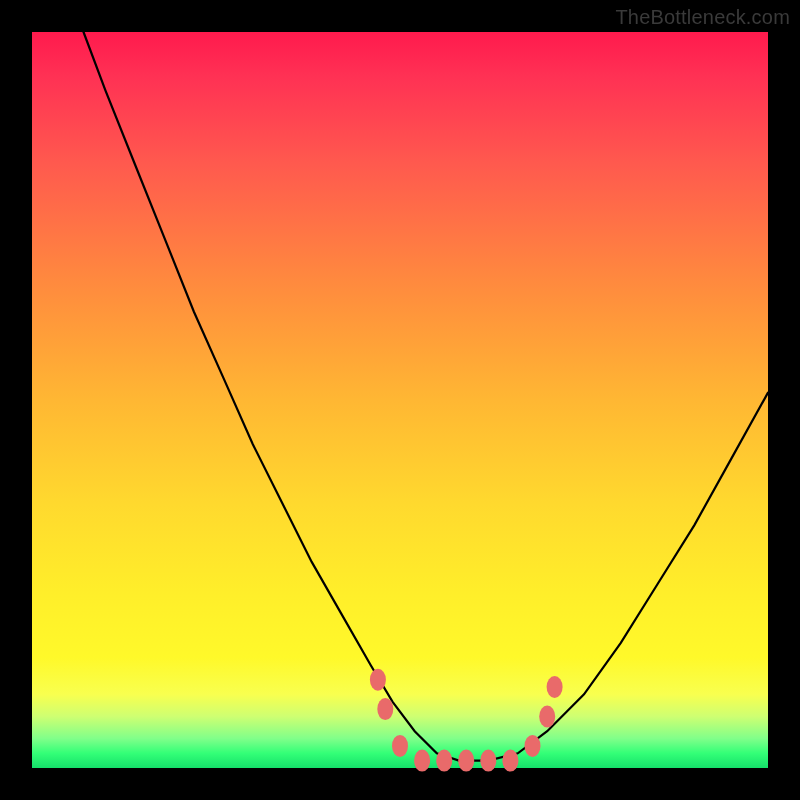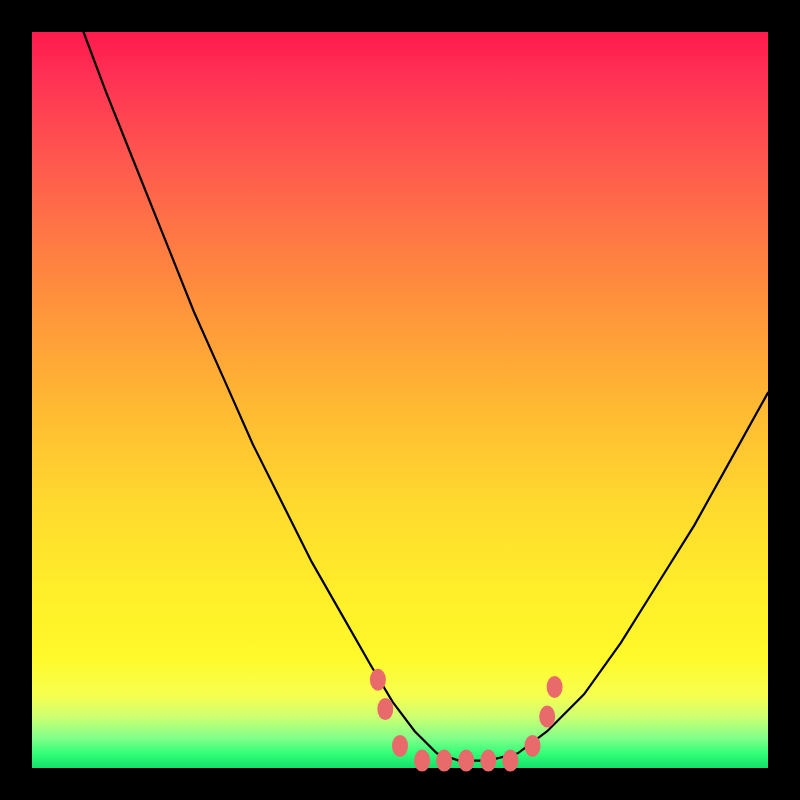--- a/index.html
+++ b/index.html
@@ -56,20 +56,21 @@
     top: 0;
     width: 736px;
     height: 736px;
     overflow: visible;
   }
 </style>
 </head>
 <body>
 
 <div class="frame">
+  <div class="watermark">TheBottleneck.com</div>
 
   <div class="plot-area">
     <svg class="curve" viewBox="0 0 736 736">
       <path id="curve-path" fill="none" stroke="#000000" stroke-width="2.2" stroke-linecap="round" d="M51.5 0.0 L73.6 58.9 L103.0 132.5 L132.5 206.1 L161.9 279.7 L191.4 345.9 L220.8 412.2 L250.2 471.0 L279.7 529.9 L309.1 581.4 L338.6 633.0 L360.6 669.8 L382.7 699.2 L404.8 721.3 L426.9 728.6 L456.3 728.6 L485.8 721.3 L515.2 699.2 L552.0 662.4 L588.8 610.9 L625.6 552.0 L662.4 493.1 L699.2 426.9 L736.0 360.6"></path>
       <g id="markers">
           <ellipse cx="345.9" cy="647.7" rx="8" ry="11" fill="#e96a6a" stroke="#c24848" stroke-width="0"></ellipse>
           <ellipse cx="353.3" cy="677.1" rx="8" ry="11" fill="#e96a6a" stroke="#c24848" stroke-width="0"></ellipse>
           <ellipse cx="368.0" cy="713.9" rx="8" ry="11" fill="#e96a6a" stroke="#c24848" stroke-width="0"></ellipse>
           <ellipse cx="390.1" cy="728.6" rx="8" ry="11" fill="#e96a6a" stroke="#c24848" stroke-width="0"></ellipse>
           <ellipse cx="412.2" cy="728.6" rx="8" ry="11" fill="#e96a6a" stroke="#c24848" stroke-width="0"></ellipse>

